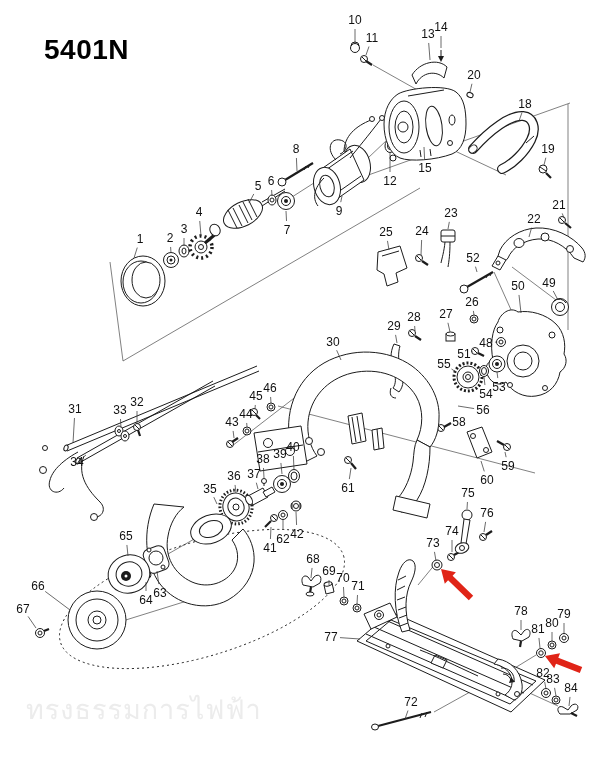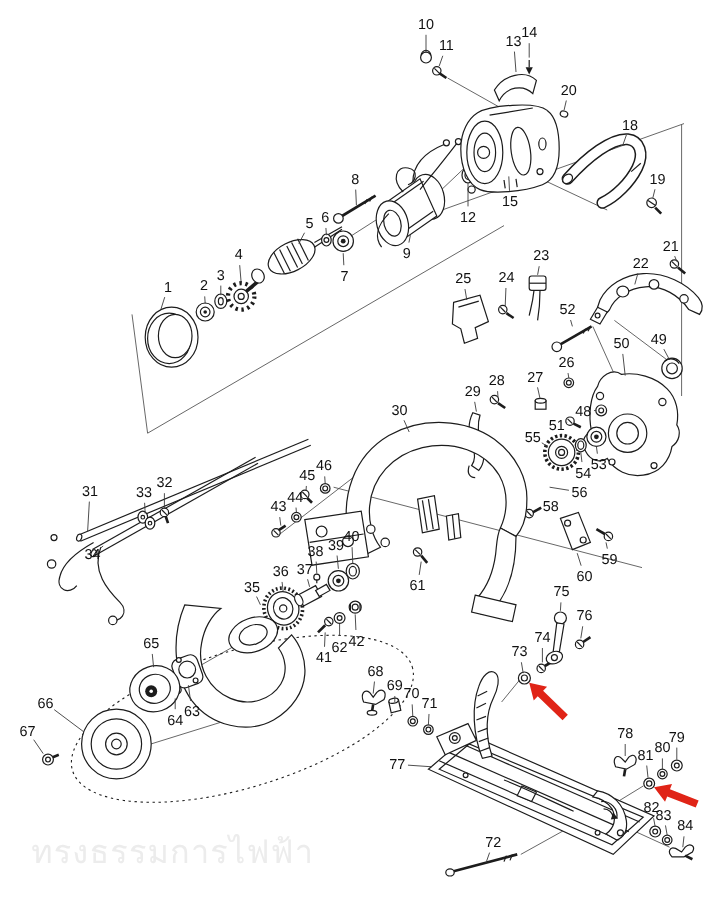--- a/index.html
+++ b/index.html
@@ -18,20 +18,21 @@
   .teeth{stroke:#1c1c1c;fill:none;}
   .w2{stroke:#1c1c1c;stroke-width:2.2;fill:none;}
   .w3{stroke:#1c1c1c;stroke-width:3;fill:none;}
   .plbl{font:12px "Liberation Sans",sans-serif;fill:#111;text-anchor:middle;}
   .leader{stroke:#3a3a3a;stroke-width:0.75;}
 </style>
 </head>
 <body>
 
 <div class="page">
+  <div class="title">5401N</div>
   <div class="watermark">ทรงธรรมการไฟฟ้า</div>
 
   <svg width="600" height="768" viewBox="0 0 600 768">
 
     <g>
       <path class="thin" d="M110,262 L123,361"></path>
       <path class="thin" d="M123,361 L420,188"></path>
       <path class="thin" d="M332,188 L570,103"></path>
       <path class="thin" d="M568,104 L568,330"></path>
       <path class="thin" d="M278,406 L535,473"></path>

